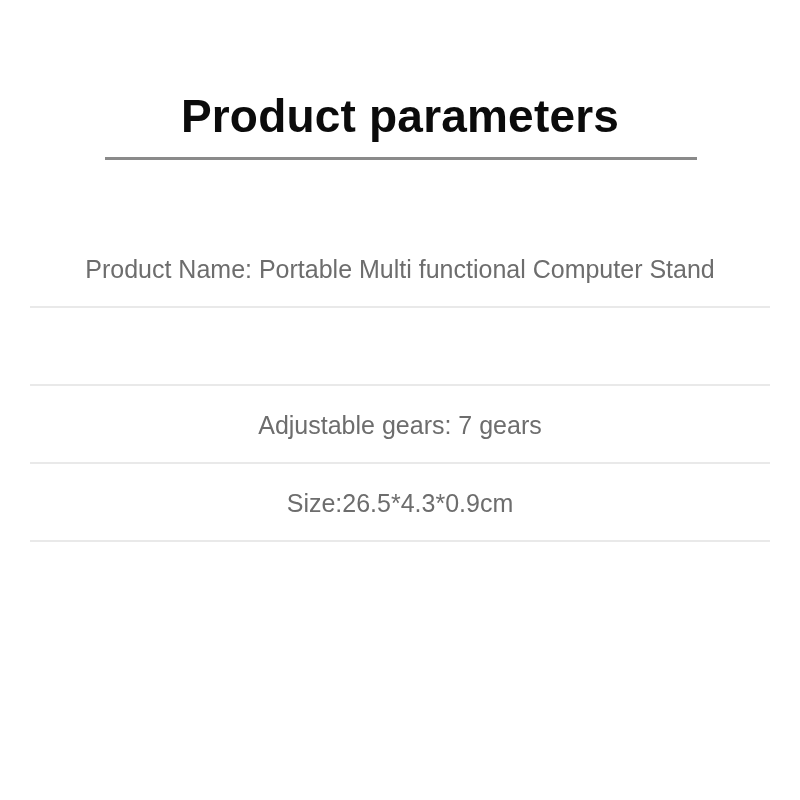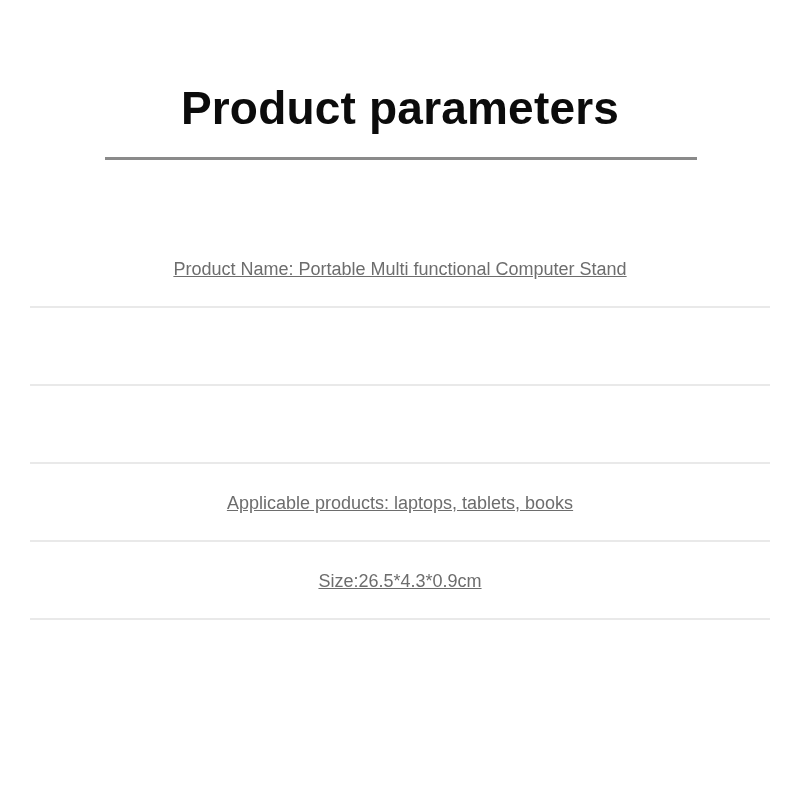--- a/index.html
+++ b/index.html
@@ -31,21 +31,21 @@
     text-align: center;
   }
 
   .page-title {
     font-family: "Liberation Sans", sans-serif;
     font-size: 46px;
     font-weight: bold;
     color: #0b0b0b;
     letter-spacing: 0.2px;
     line-height: 56px;
-    margin: 8px;
+    margin: 16px;
     white-space: nowrap;
   }
 
   .title-rule {
     position: absolute;
     top: 157px;
     left: 105px;
     width: 592px;
     height: 3px;
     background: #8a8a8a;
@@ -64,27 +64,26 @@
     height: 78px;
     width: 800px;
     display: flex;
     align-items: center;
     justify-content: center;
     box-sizing: border-box;
   }
 
   .param-text {
     font-family: "Liberation Sans", sans-serif;
-    font-size: 18px;
+    font-size: 25px;
     font-weight: normal;
     color: #6d6d6d;
     line-height: 34px;
     white-space: nowrap;
     text-align: center;
-    text-decoration: underline;
   }
 
   .row-separator {
     position: absolute;
     left: 30px;
     bottom: 0;
     width: 740px;
     height: 2px;
     background: #e9e9e9;
   }
@@ -105,28 +104,25 @@
     <div class="param-row">
       <span class="param-text">Product Name: Portable Multi functional Computer Stand</span>
       <div class="row-separator"></div>
     </div>
 
     <div class="param-row">
       <div class="row-separator"></div>
     </div>
 
     <div class="param-row">
+      <span class="param-text">Adjustable gears: 7 gears</span>
       <div class="row-separator"></div>
     </div>
 
 
-    <div class="param-row">
-      <span class="param-text">Applicable products: laptops, tablets, books</span>
-      <div class="row-separator"></div>
-    </div>
 
     <div class="param-row">
       <span class="param-text">Size:26.5*4.3*0.9cm</span>
       <div class="row-separator"></div>
     </div>
 
   </div>
 
 </div>
 

